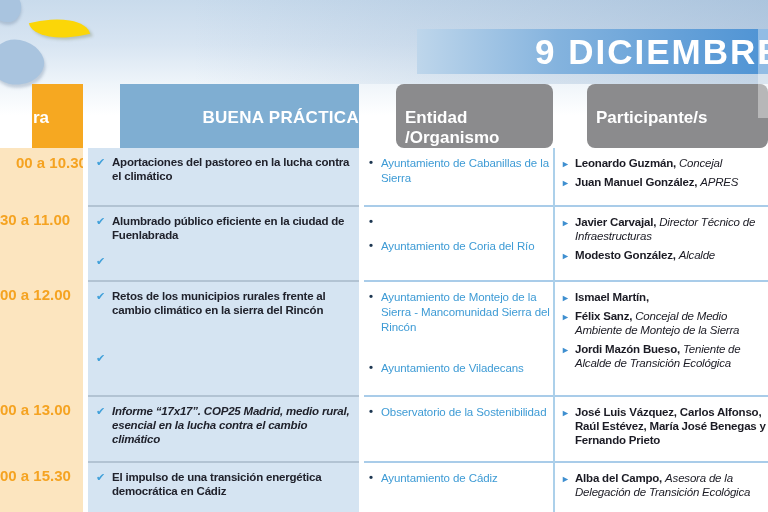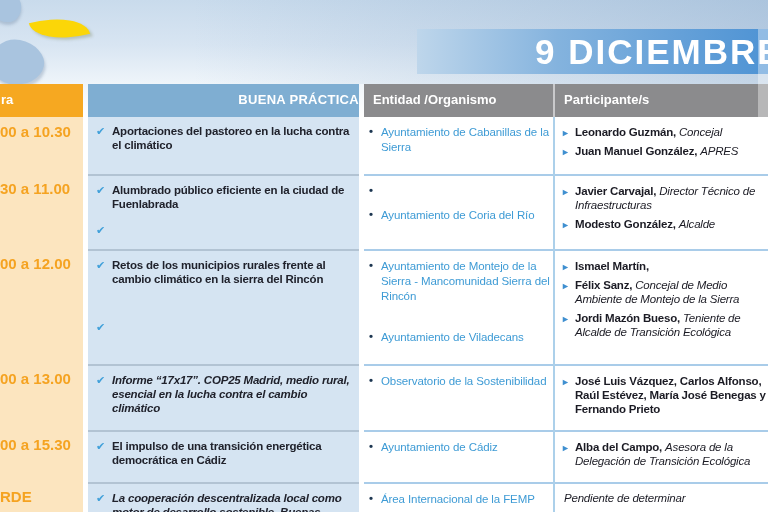--- a/index.html
+++ b/index.html
@@ -26,24 +26,24 @@
   .banner{position:absolute;top:29px;left:417px;right:0;height:45px;z-index:2;overflow:hidden;
     background:linear-gradient(90deg,#BED6EB 0%,#84B3DE 40%,#4E93D4 100%);}
   .banner-text{position:absolute;left:118px;top:3px;white-space:nowrap;
     font-size:35px;font-weight:bold;color:#FFFFFF;letter-spacing:2px;}
   .edge-stripe{position:absolute;top:29px;right:0;width:10px;height:89px;
     background:rgba(255,255,255,0.38);z-index:6;}
   
   .content{position:absolute;top:84px;left:0;width:768px;z-index:4;}
   .grid{display:grid;grid-template-columns:83px 5px 271px 5px 189px 2px 213px;}
   .grid > div{box-sizing:border-box;}
-  .hdr{min-height:33px;font-size:13px;font-weight:bold;color:#FFFFFF;padding-top:8px;}
+  .hdr{min-height:33px;font-size:17px;font-weight:bold;color:#FFFFFF;padding-top:24px;margin-left:32px;}
   .h-hora{background:#F6A821;padding-left:1px;}
   .h-buena{background:#7FAED2;padding-left:8px;letter-spacing:.3px;text-align:right;}
-  .h-ent,.h-part{background:#8B8B8D;padding-left:9px;}
+  .h-ent,.h-part{background:#8B8B8D;padding-left:9px;border-radius:8px;}
   .h-gap{background:transparent;}
   .h-div{background:#C9C9CB;}
   .cell{overflow:hidden;}
   .c-hora{background:#FCE5BF;padding-top:6px;font-size:15px;font-weight:bold;color:#F5A321;white-space:nowrap;}
   .c-gap{background:transparent;}
   .c-buena{background:#D5E4F2;padding:7px 6px 5px 8px;}
   .c-ent{background:#FFFFFF;padding:8px 3px 5px 5px;}
   .c-div{background:#ACD0EA;}
   .c-part{background:#FFFFFF;padding:8px 2px 5px 6px;}
   .sep-b{border-top:2px solid #B2C3D3;}
@@ -81,21 +81,21 @@
 
   <div class="content">
     <div class="grid" id="grid">
       <div class="hdr h-hora">ra</div>
       <div class="hdr h-gap"></div>
       <div class="hdr h-buena">BUENA PRÁCTICA</div>
       <div class="hdr h-gap"></div>
       <div class="hdr h-ent">Entidad /Organismo</div>
       <div class="hdr h-div"></div>
       <div class="hdr h-part">Participante/s</div>
-    <div class="cell c-hora" style="min-height: 40px;"><span>00 a 10.30</span></div>
+    <div class="cell c-hora" style="min-height: 40px; padding-left: 16px;"><span>00 a 10.30</span></div>
         <div class="cell c-gap"></div>
         <div class="cell c-buena">
           <div class="practice"><span class="check">✔</span><span>Aportaciones del pastoreo en la lucha contra el climático</span></div>
         </div>
         <div class="cell c-gap"></div>
         <div class="cell c-ent">
           <div class="entity"><span class="bullet">•</span><span>Ayuntamiento de Cabanillas de la Sierra</span></div>
         </div>
         <div class="cell c-div"></div>
         <div class="cell c-part">

